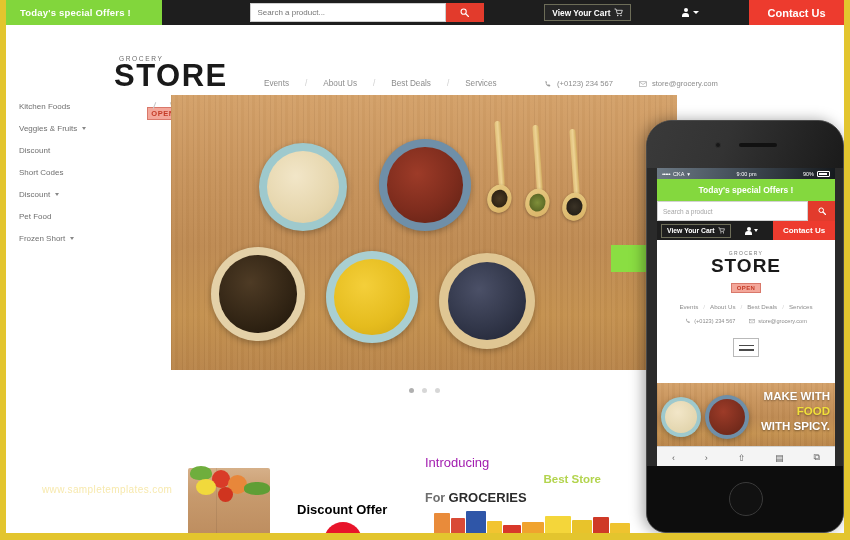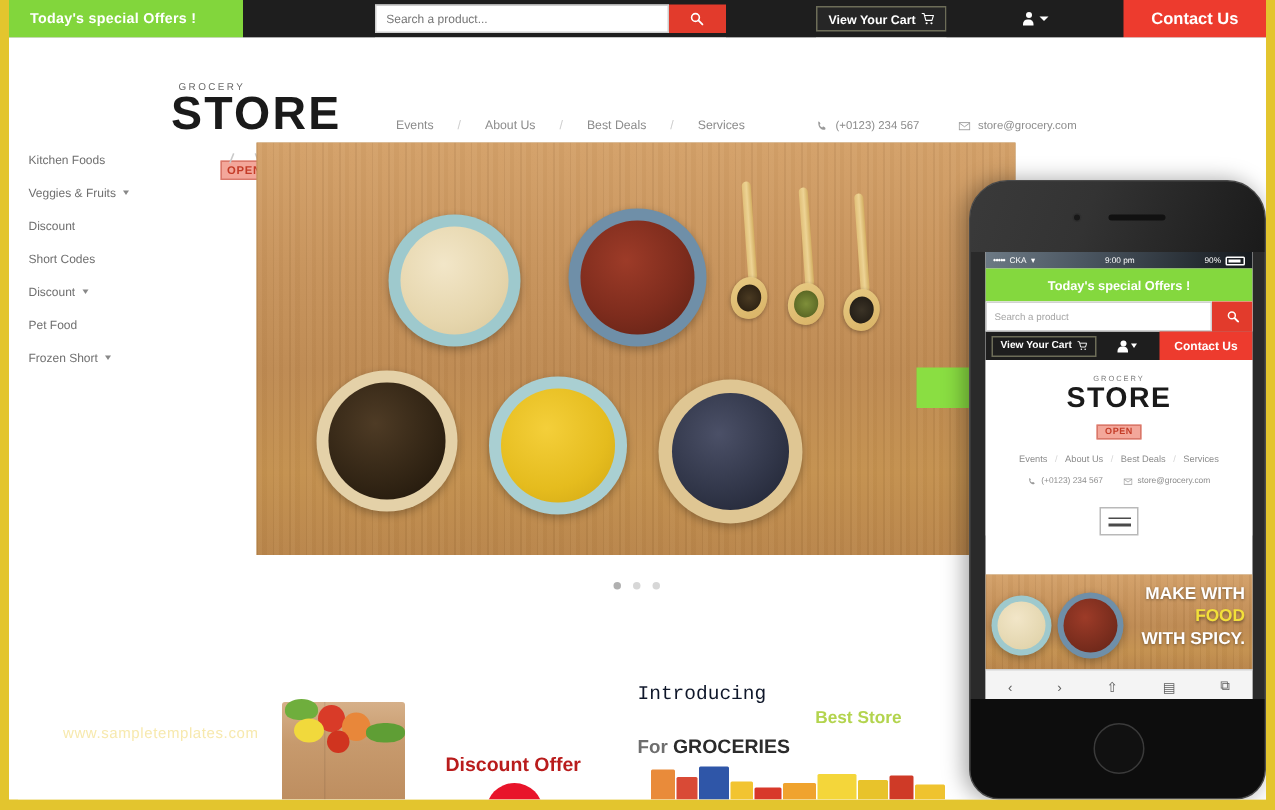--- a/index.html
+++ b/index.html
@@ -333,43 +333,43 @@
     position: absolute;
     left: 28px; top: 0; width: 1px; height: 68px;
     background: rgba(0,0,0,.07);
   }
   .veg { position: absolute; border-radius: 50%; }
   #discount-label {
     position: absolute;
     left: 285px; top: 72px;
     font-size: 13px;
     font-weight: bold;
-    color: #b91c1c;
+    color: #000000;
     white-space: nowrap;
   }
   #discount-badge {
     position: absolute;
     left: 312px; top: 92px;
     width: 38px; height: 38px;
     background: #e8142a;
     border-radius: 50%;
     color: #ffffff;
     font-size: 11px;
     font-weight: bold;
     display: flex; align-items: center; justify-content: center;
   }
   #intro-block {
     position: absolute;
     left: 413px; top: 25px;
     width: 200px;
   }
   #intro-1 {
     font-size: 13px;
-    color: #0f172a;
-    font-family: Liberation Mono, monospace;
+    color: #a21caf;
+    font-family: Liberation Sans, sans-serif;
   }
   #intro-2 {
     font-size: 11.5px;
     color: #b3d44e;
     font-weight: bold;
     text-align: right;
     padding-right: 24px;
     margin-top: 3px;
   }
   #intro-3 {

